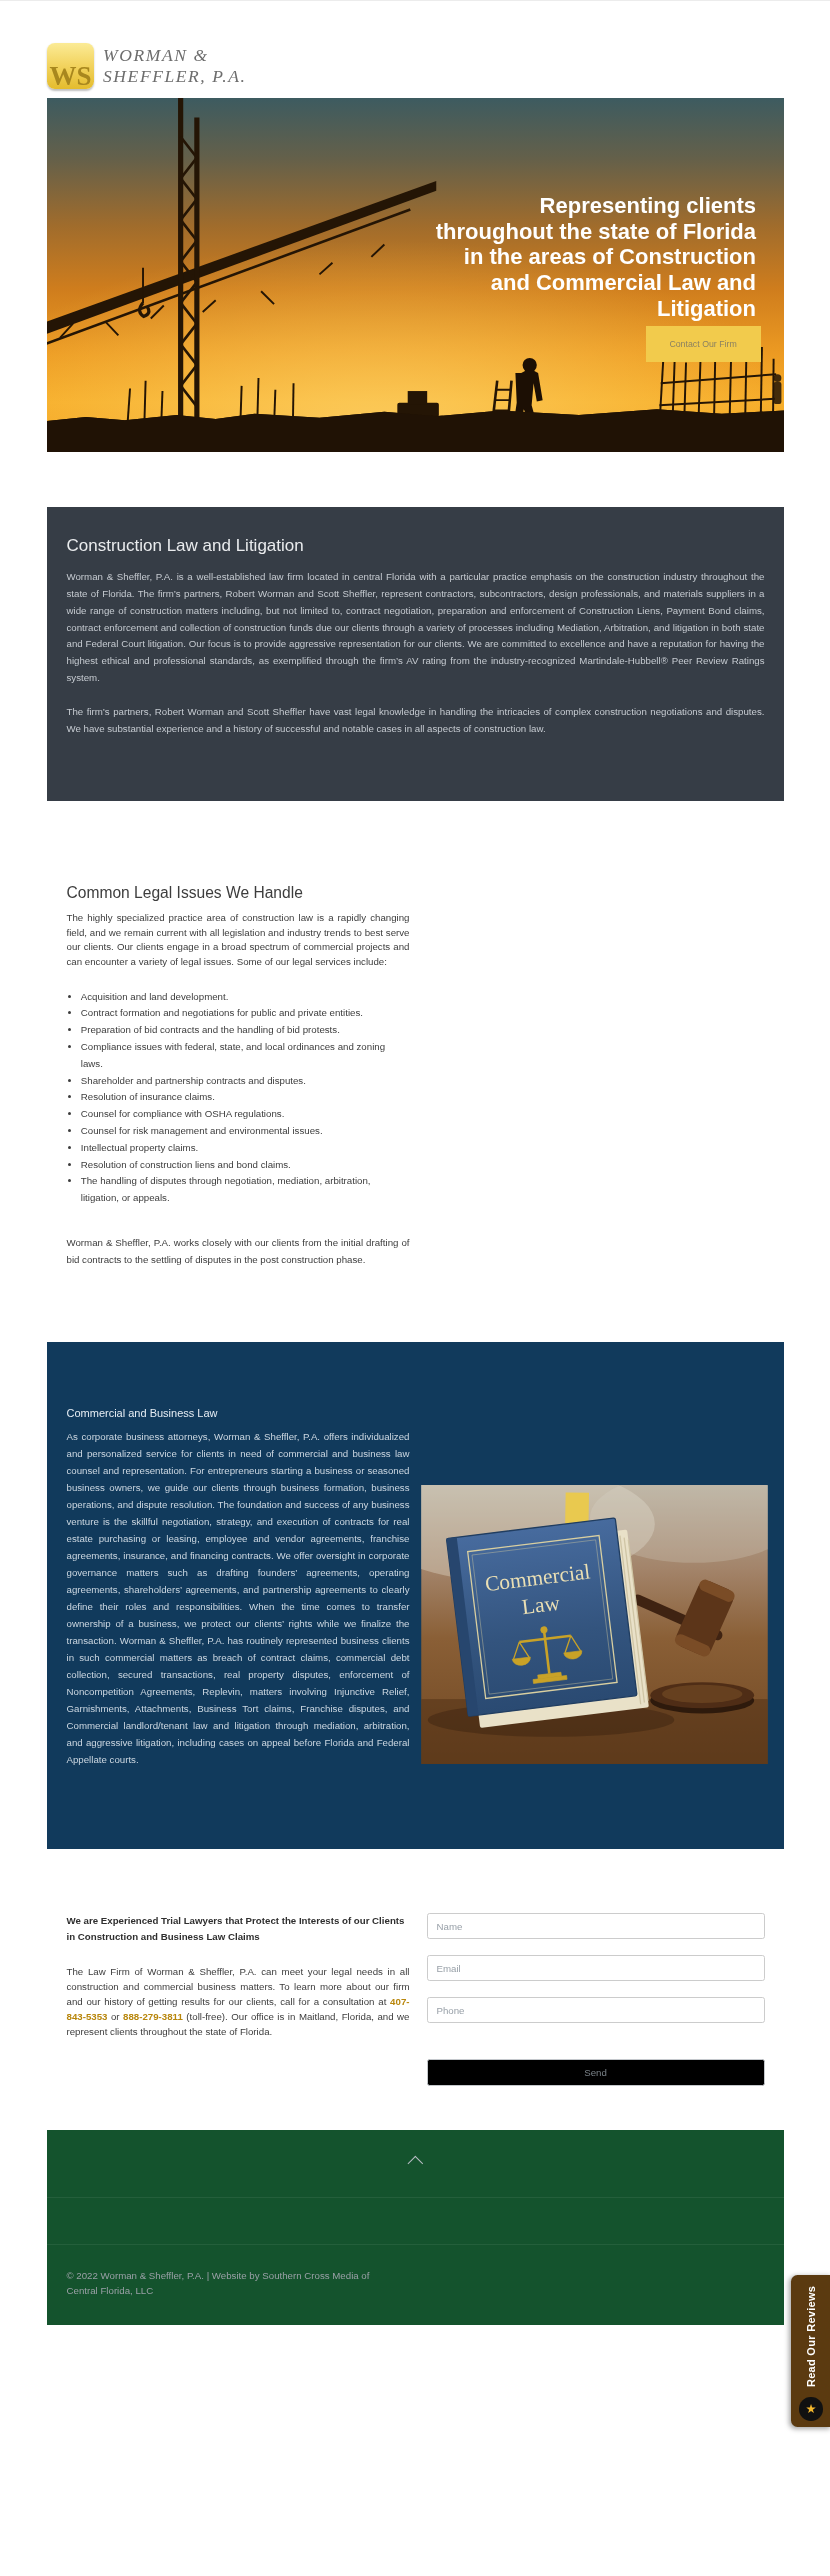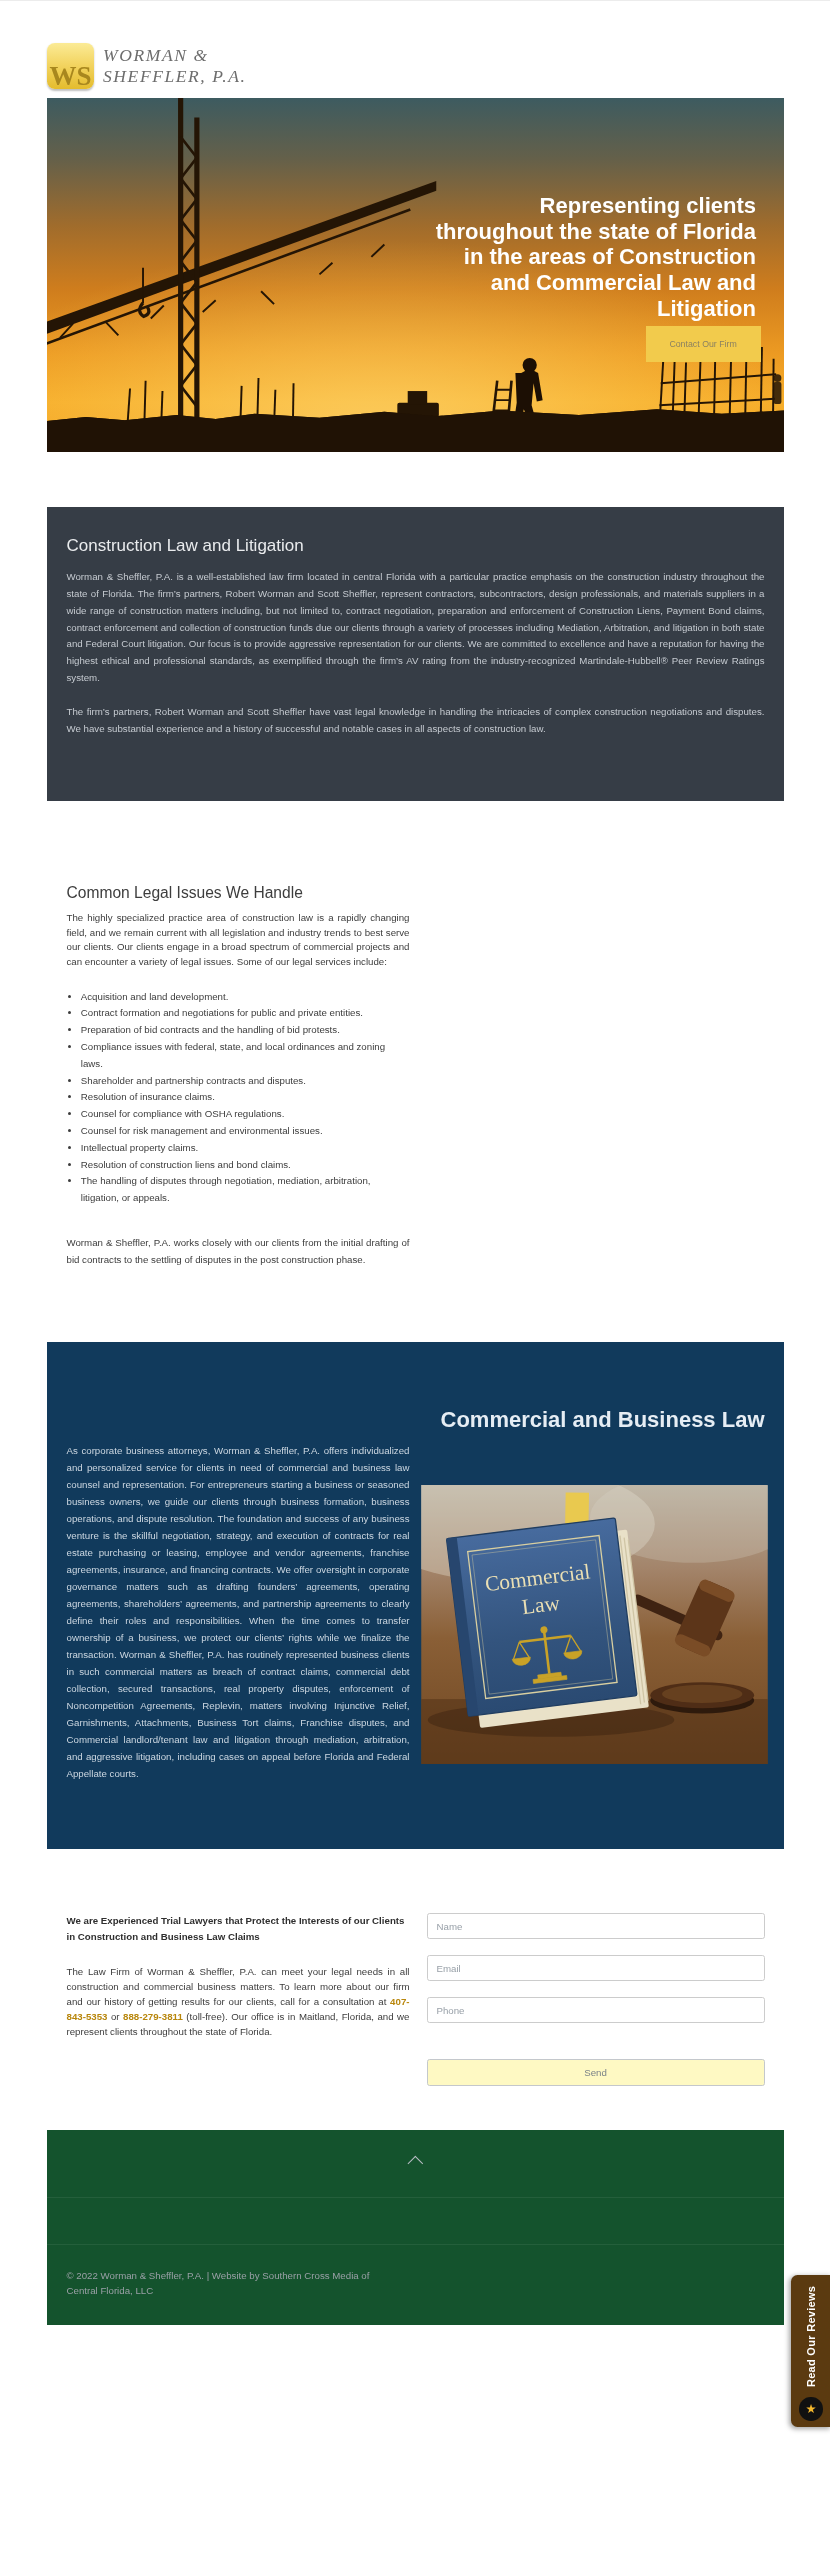--- a/index.html
+++ b/index.html
@@ -46,21 +46,21 @@
   .cli h2{margin:0 0 9px;font-size:15.6px;font-weight:normal;color:#3d3d3d;}
   .cli .intro{margin:0;font-size:9.7px;line-height:1.5;color:#3c3c3c;text-align:justify;}
   .cli ul{margin:19.5px 0 0;padding-left:14.3px;color:#3c3c3c;}
   .cli li{font-size:9.7px;line-height:1.73;}
   .cli .outro{margin:28.6px 0 0;font-size:9.7px;line-height:1.73;color:#3c3c3c;text-align:justify;}
   
   .section-navy{
     margin-top:73px;background:#113a5c;height:507px;box-sizing:border-box;
     padding:65px 19.5px 0;position:relative;
   }
-  .section-navy h2{margin:0 0 10.4px;font-size:22px;font-weight:bold;color:#e6edf4;text-align:right;}
+  .section-navy h2{margin:0 0 10.4px;font-size:11px;font-weight:normal;color:#e6edf4;}
   .section-navy .body{width:343px;color:#ccd7e1;font-size:9.7px;line-height:1.75;text-align:justify;margin:0;}
   .book-figure{position:absolute;top:143px;right:15.6px;width:347px;height:279px;}
   
   .contact-row{display:flex;margin-top:64px;padding:0 19.5px;}
   .contact-left{width:343px;}
   .contact-left h3{margin:0;font-size:9.7px;line-height:1.6;color:#2f2f2f;font-weight:bold;}
   .contact-left p{margin:19.5px 0 0;font-size:9.7px;line-height:1.55;color:#3c3c3c;text-align:justify;}
   .phone-link{color:#b8860b;font-weight:bold;text-decoration:none;cursor:pointer;}
   .contact-form{margin-left:17px;flex:1;}
   .contact-form input{
@@ -68,21 +68,21 @@
     border-radius:2.6px;padding:0 9px;font-size:9.7px;color:#555;margin-bottom:16px;
     font-family:inherit;background:#fff;
   }
   .contact-form textarea{
     display:block;width:100%;height:217px;box-sizing:border-box;border:0.6px solid #cccccc;
     border-radius:2.6px;padding:7.8px 9px;font-size:9.7px;color:#555;resize:vertical;
     font-family:inherit;background:#fff;
   }
   ::placeholder{color:#98a0a8;opacity:1;}
   .send-btn{
-    margin-top:19.5px;width:100%;height:27px;background:#fef9c3;border:0.6px solid #c4c8cc;
+    margin-top:19.5px;width:100%;height:27px;background:#000000;border:0.6px solid #c4c8cc;
     border-radius:2.6px;color:#7a8288;font-size:9.7px;cursor:pointer;font-family:inherit;
   }
   
   .reviews-tab{
     position:absolute;top:2274px;right:0;width:40px;height:152px;background:#5b3a10;
     border-radius:6.5px 0 0 6.5px;display:flex;flex-direction:column;align-items:center;
     box-shadow:-1.9px 1.9px 5.2px rgba(0,0,0,0.35);cursor:pointer;z-index:5;
   }
   .reviews-label{
     writing-mode:vertical-rl;transform:rotate(180deg);color:#ffffff;font-weight:bold;

